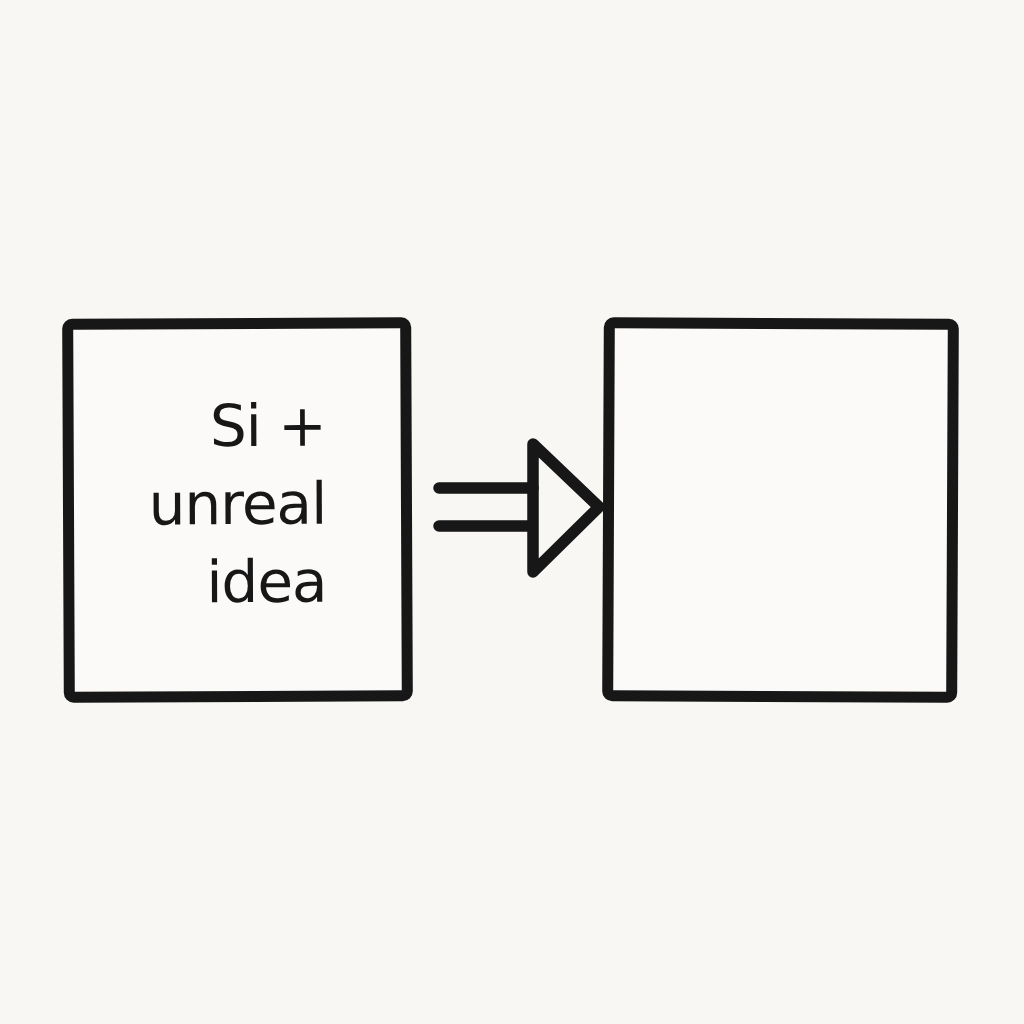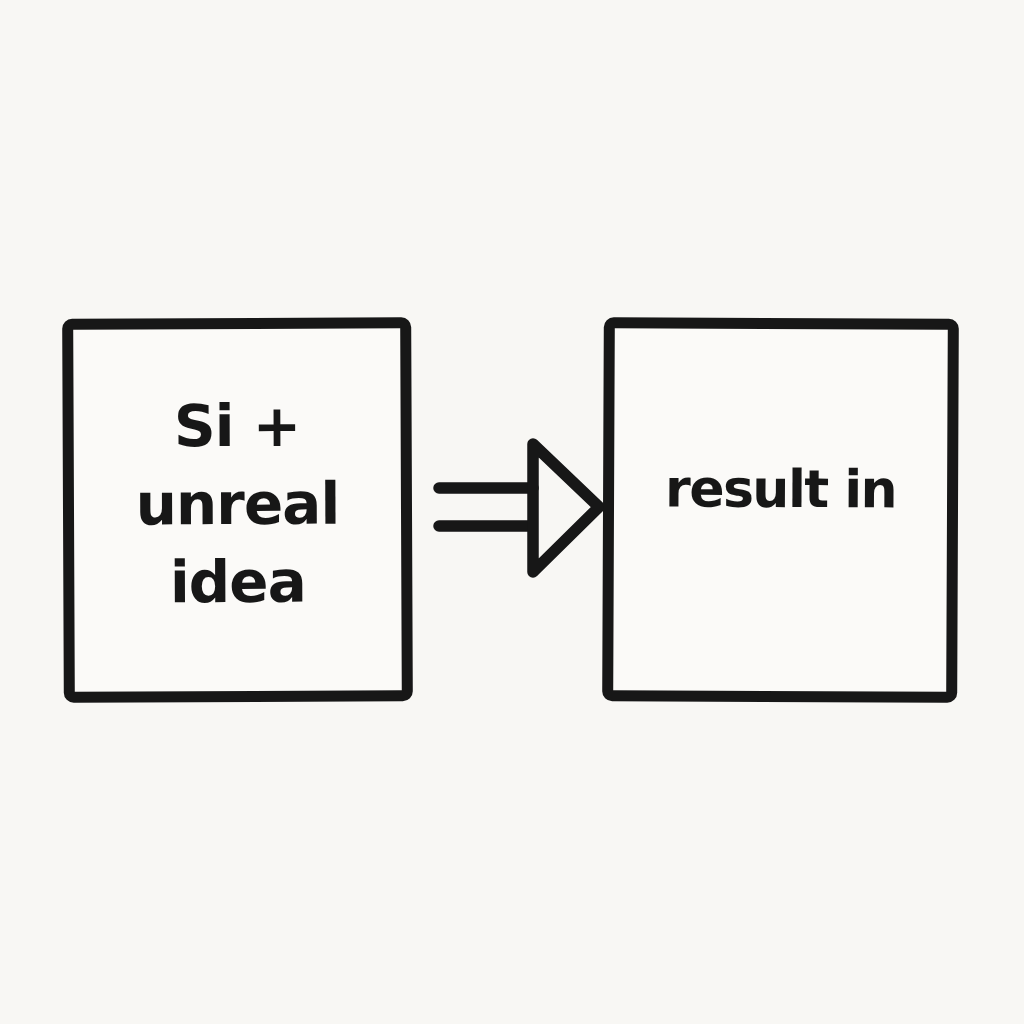--- a/index.html
+++ b/index.html
@@ -38,24 +38,25 @@
     width: 327px;
     transform: rotate(-0.25deg);
   }
   .box-right {
     left: 603px;
     width: 333px;
     transform: rotate(0.25deg);
   }
   .box-left .text-block {
     font-size: 58px;
-    font-weight: bold;
+    font-weight: normal;
     line-height: 1.35;
     letter-spacing: -1px;
     transform: translateY(-6px);
+    text-align: right;
   }
   .box-right .text-block {
     font-size: 52px;
     font-weight: bold;
     line-height: 1.8;
     letter-spacing: -1.5px;
     transform: translateY(-20px);
   }
   .text-line {
     display: block;
@@ -93,17 +94,16 @@
       <line x1="9" y1="55" x2="103" y2="55" stroke="#171717" stroke-width="11.5" stroke-linecap="round"></line>
 
       <line x1="9" y1="93" x2="101" y2="93" stroke="#171717" stroke-width="11.5" stroke-linecap="round"></line>
 
       <path d="M103,11 L169,74 L103,139 Z" stroke="#171717" stroke-width="11.5" stroke-linejoin="round" fill="none"></path>
     </svg>
   </div>
 
   <div class="box box-right">
     <div class="text-block">
-      <span class="text-line">result in</span>
     </div>
   </div>
 
 </div>
 
 </body></html>

